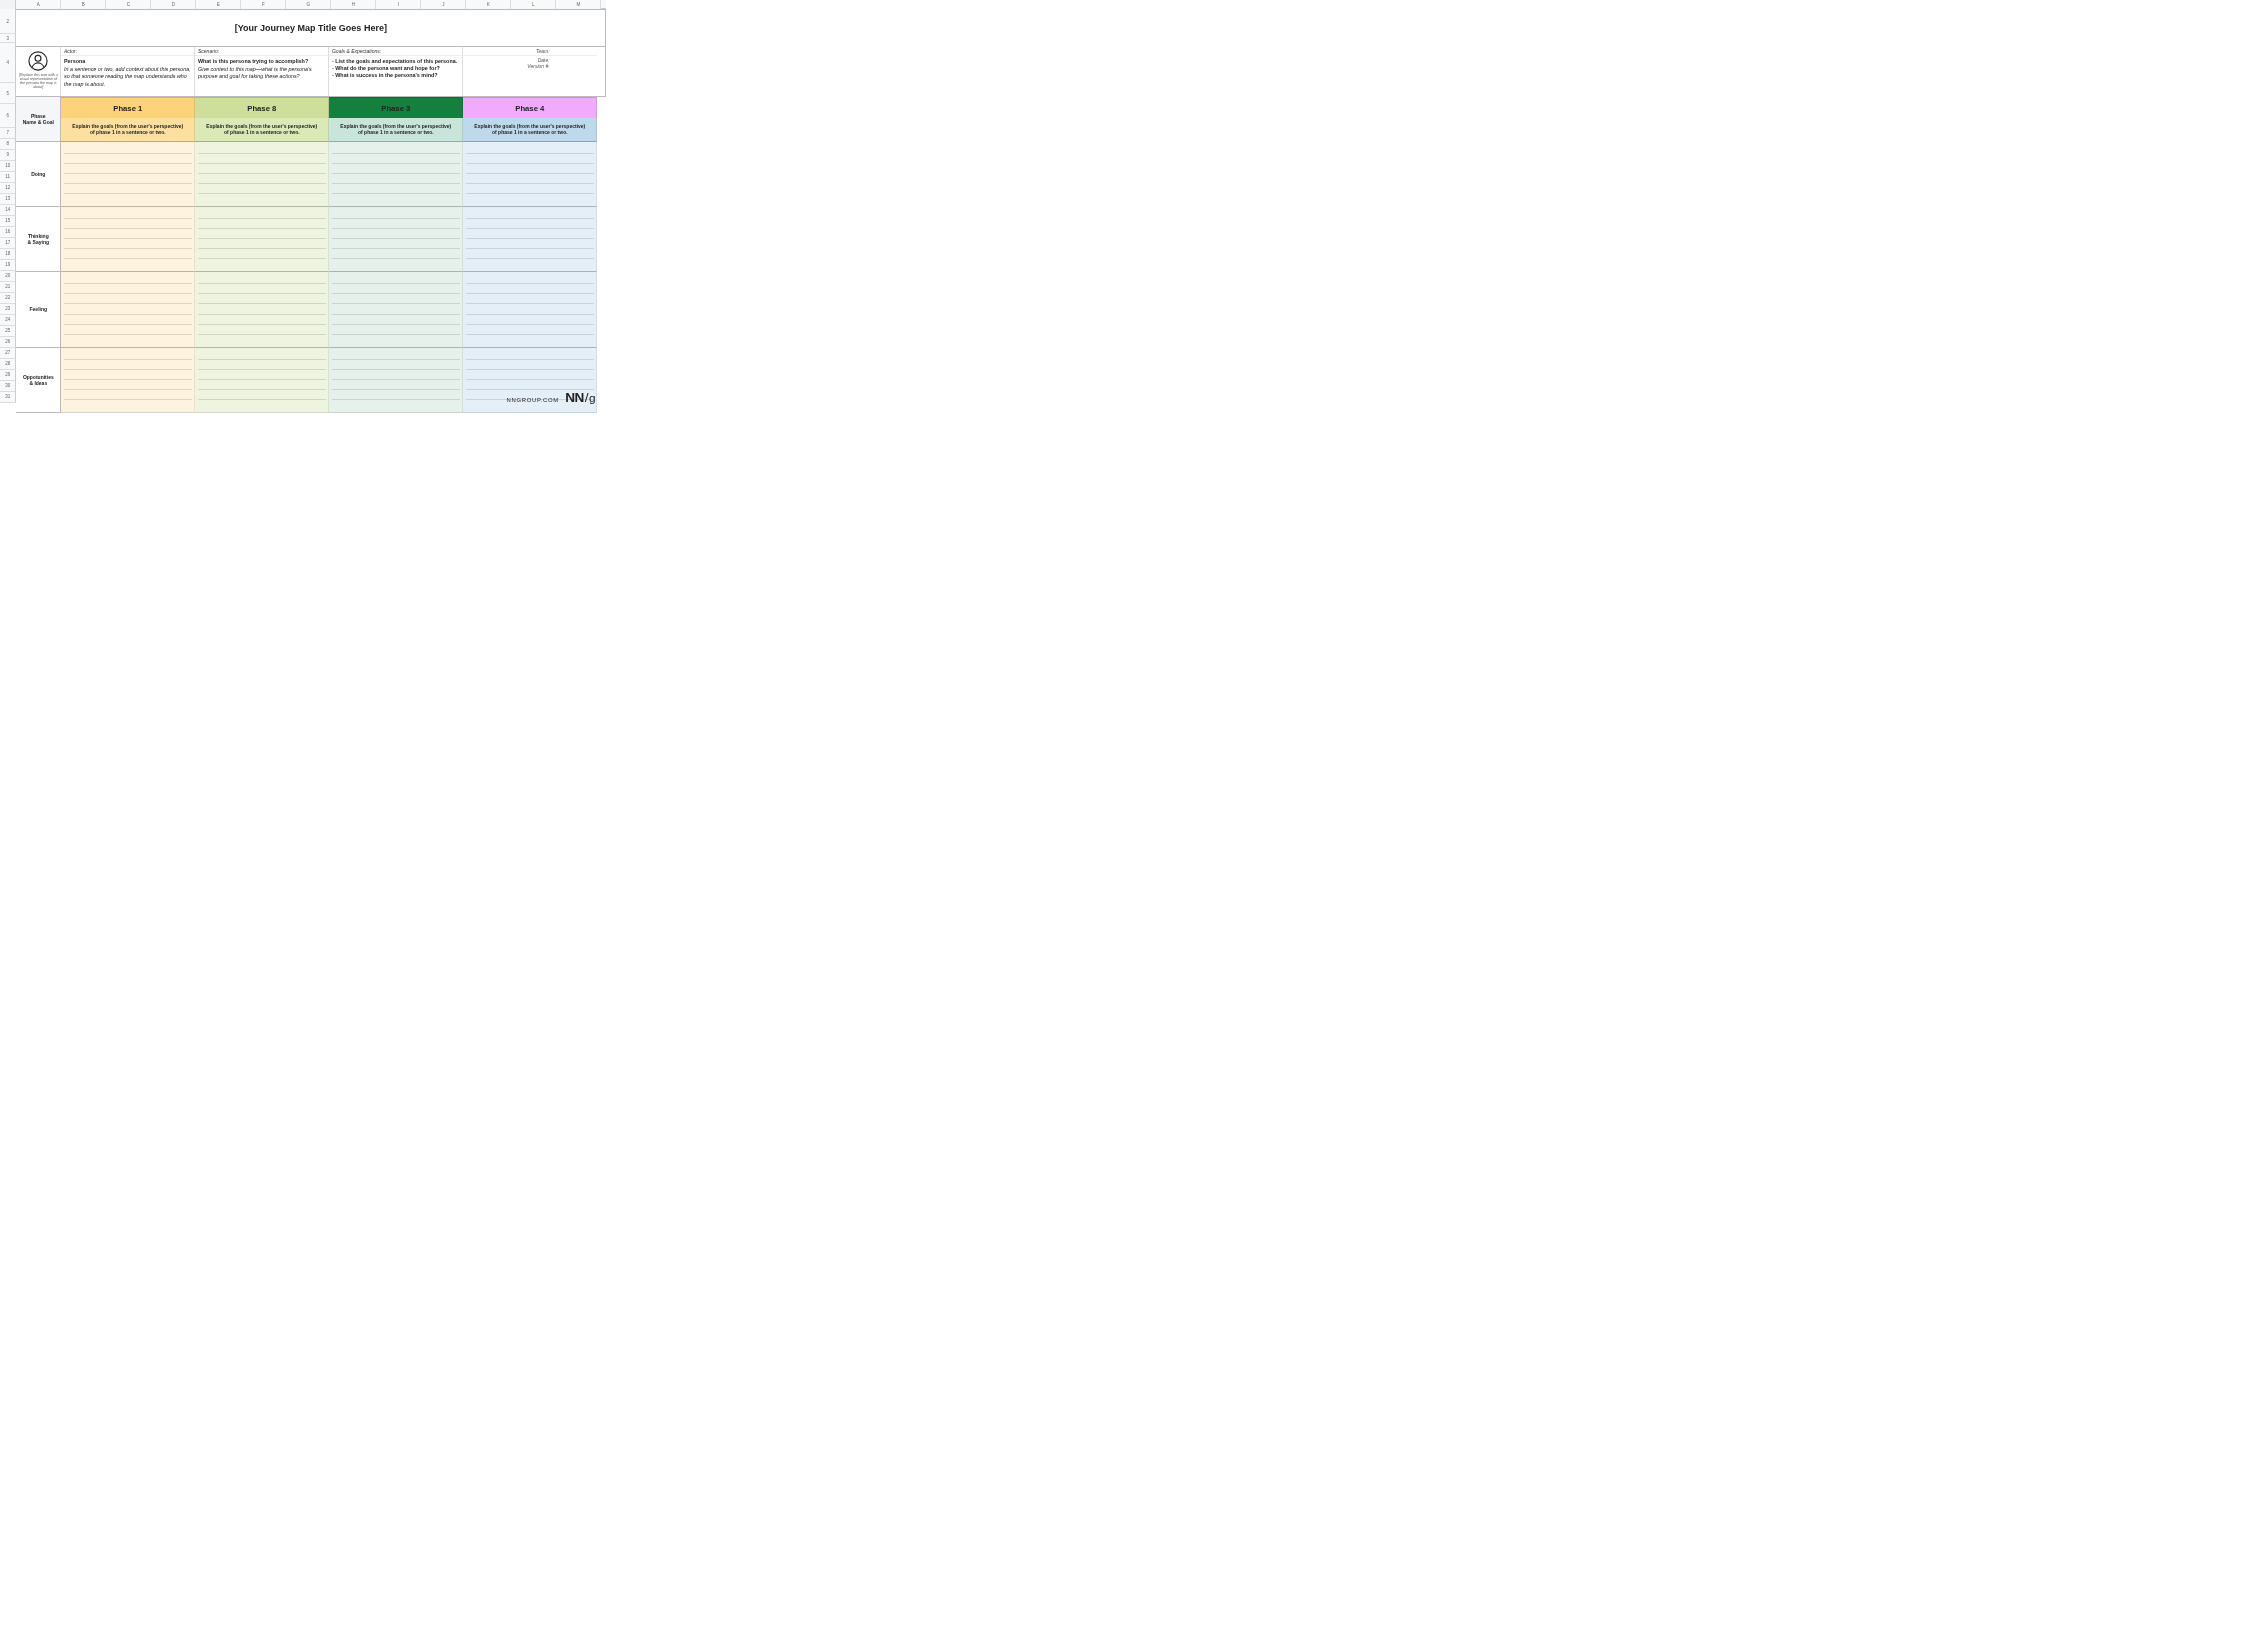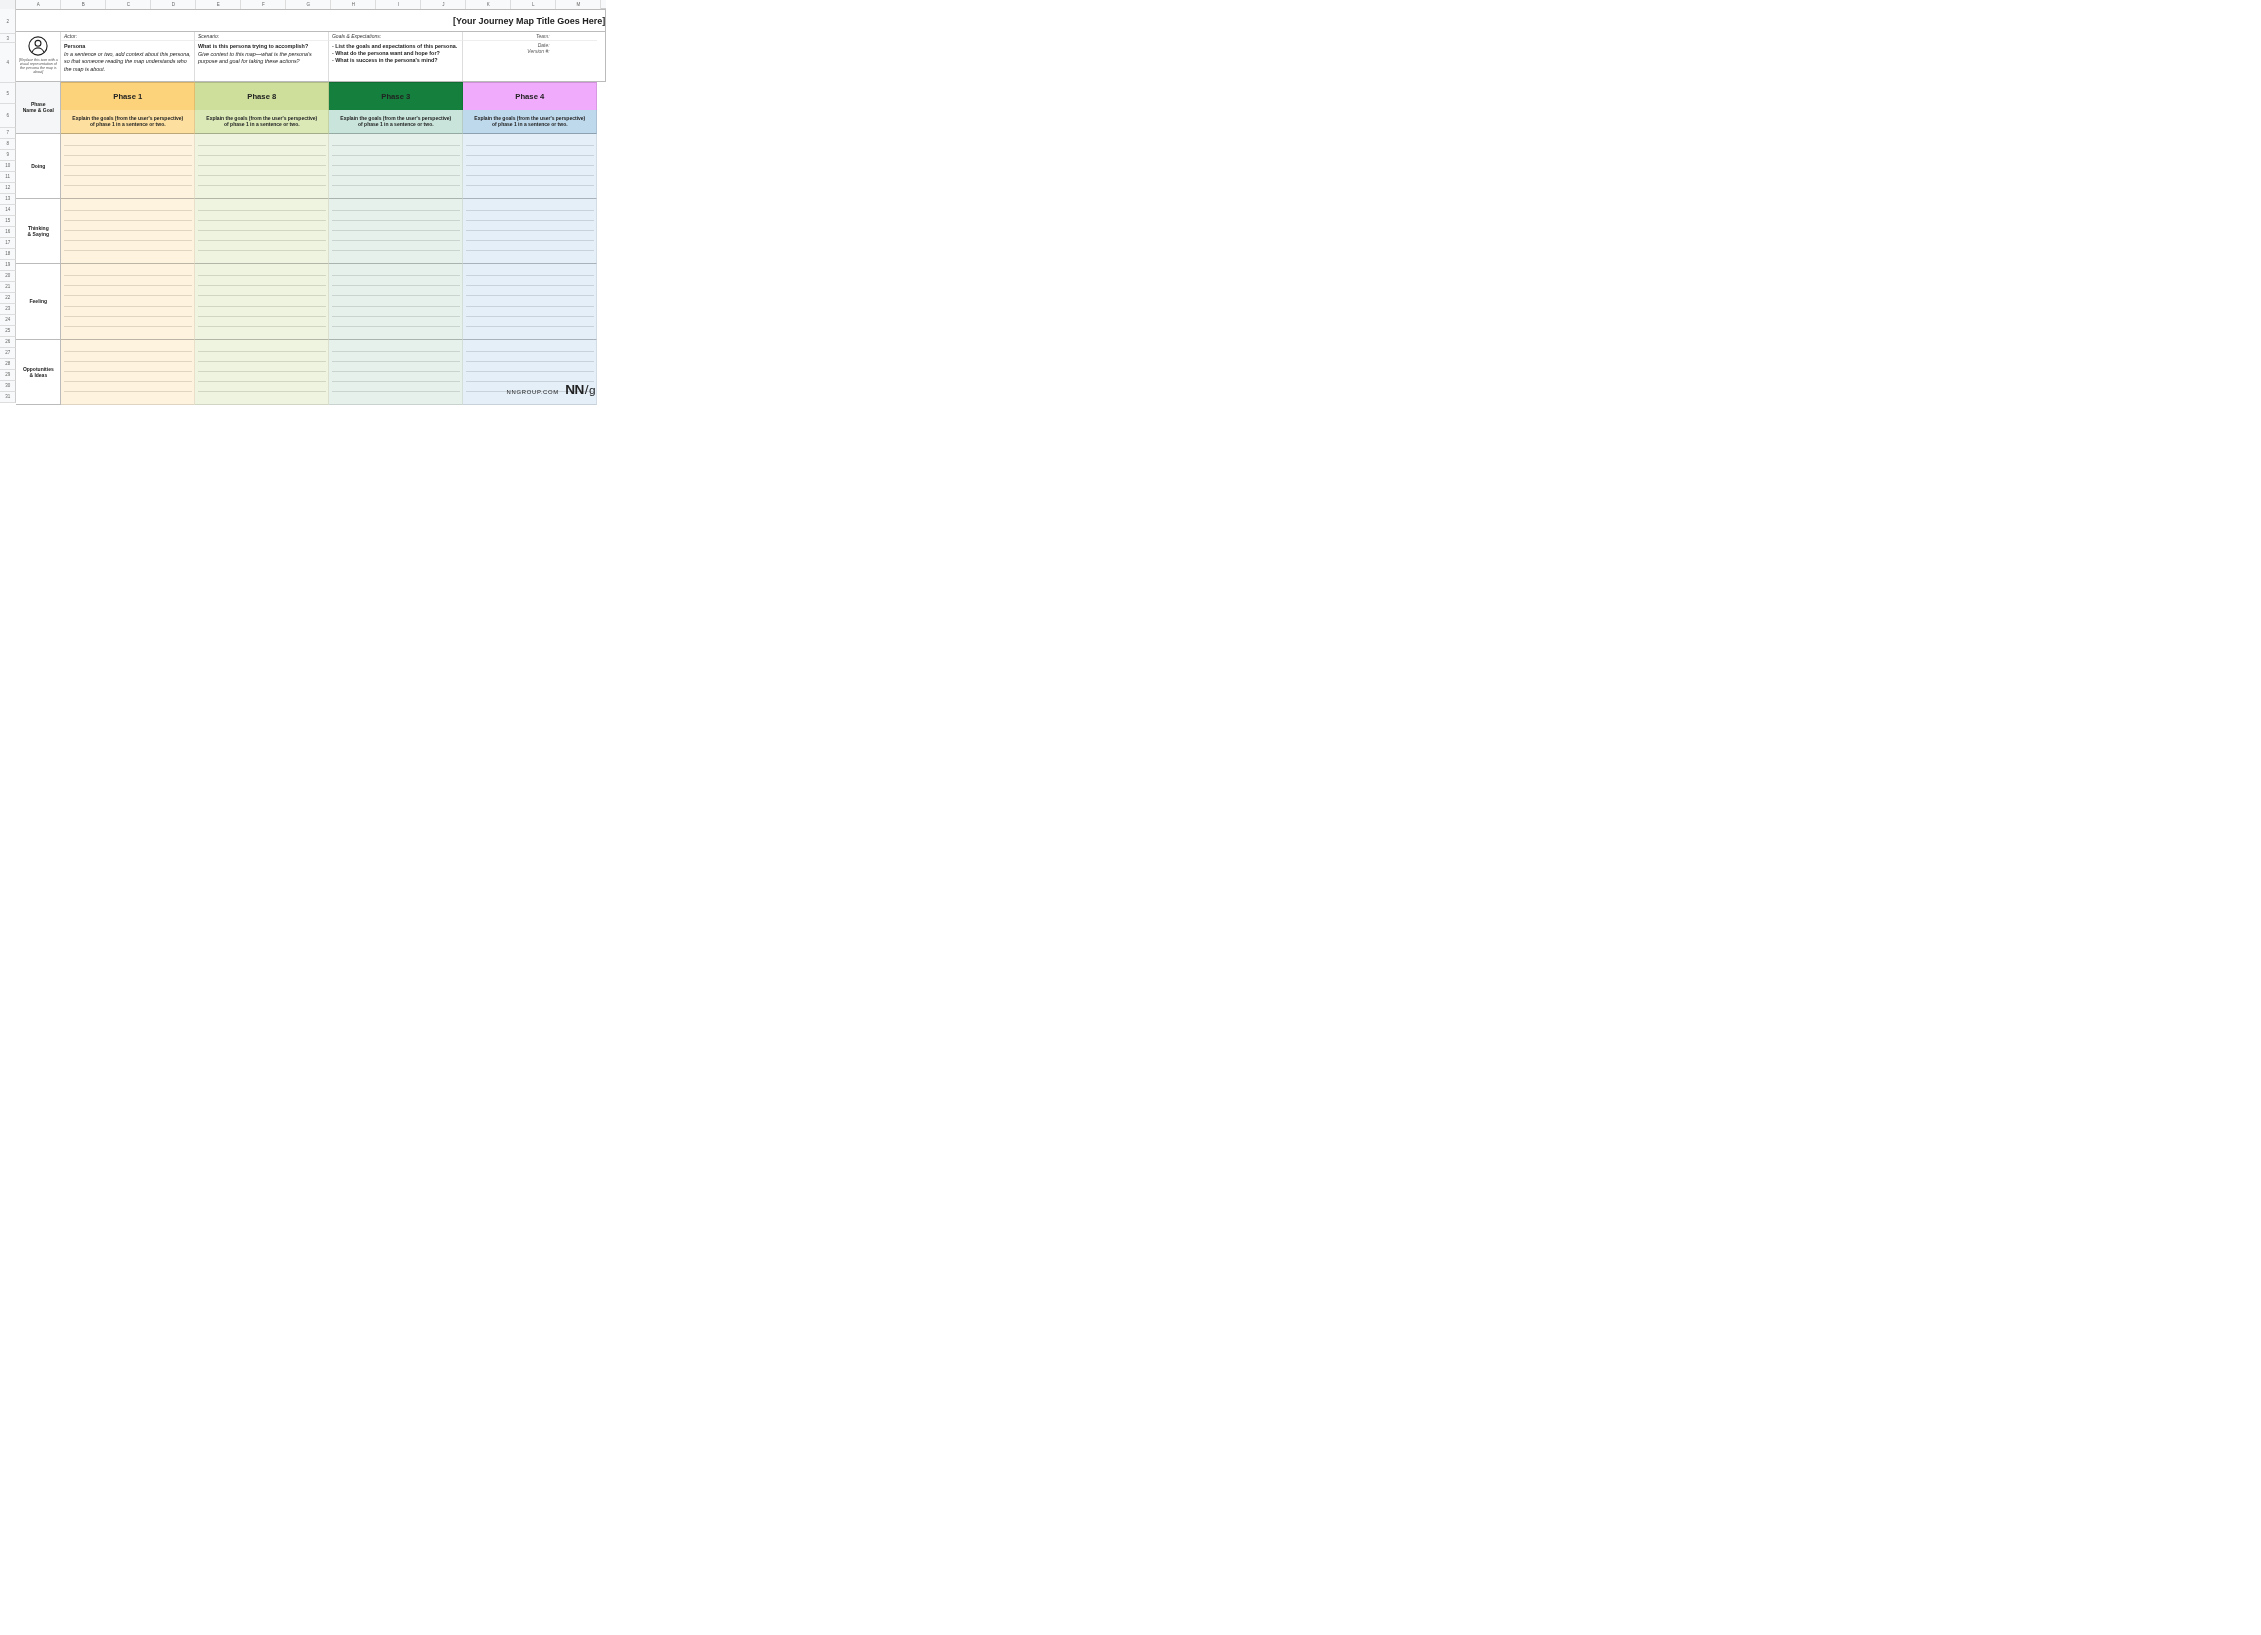--- a/index.html
+++ b/index.html
@@ -48,26 +48,26 @@
     font-size: 4.5px;
     color: #666;
     background: #f8f9fa;
     border-bottom: 0.5px solid #ddd;
     border-right: 0.5px solid #ccc;
   }
   .content { display: flex; flex-direction: column; }
 
   
   .title-row {
-    height: 23px;
+    height: 38px;
     border: 0.5px solid #bbb;
     border-left: none;
     display: flex;
     align-items: center;
-    justify-content: flex-end;
+    justify-content: center;
     font-weight: 700;
     font-size: 9px;
   }
 
   
   .info {
     display: grid;
     grid-template-columns: 45px 134px 134px 134px 89px 45px;
     border: 0.5px solid #bbb;
     border-top: none;
@@ -135,21 +135,21 @@
     align-items: center;
     justify-content: center;
     flex-direction: column;
     text-align: center;
     font-size: 5px;
     font-weight: 700;
     color: #222;
     padding: 1.8px;
   }
   .phaseband .ph-head {
-    height: 28px;
+    height: 21px;
     display: flex;
     align-items: center;
     justify-content: center;
     font-weight: 800;
     font-size: 7.7px;
     border-top: 0.5px solid rgba(0,0,0,0.15);
     border-right: 0.5px solid rgba(0,0,0,0.1);
   }
   .phaseband .ph-goal {
     height: 23.5px;

